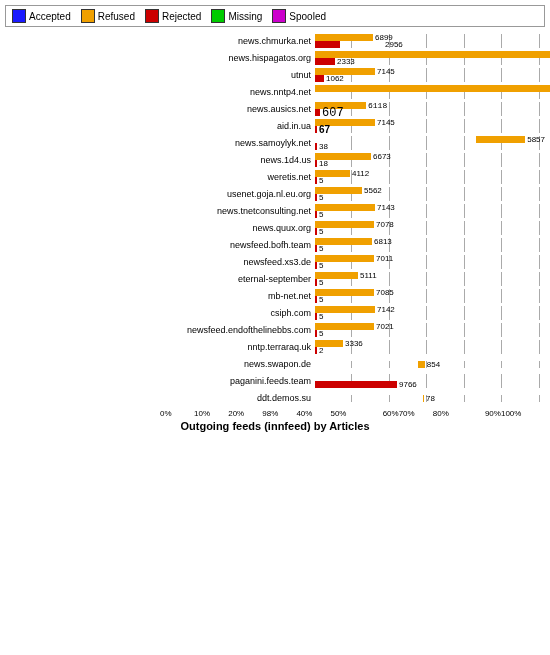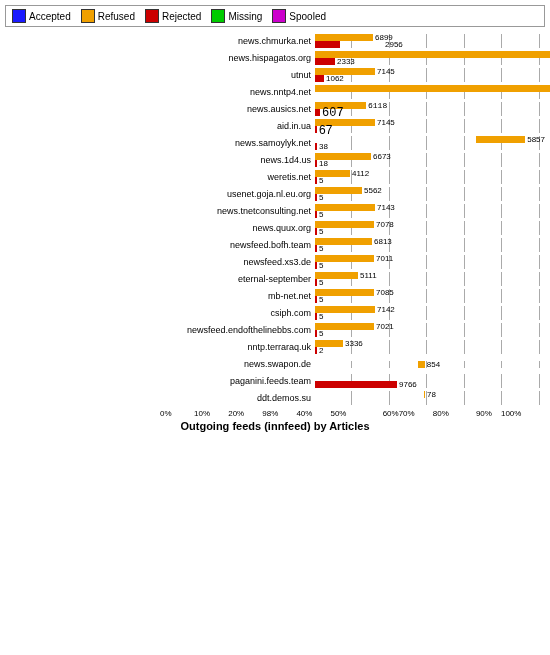--- a/index.html
+++ b/index.html
@@ -155,21 +155,21 @@
       </div>
       <div class="row">
         <div class="row-label">aid.in.ua</div>
         <div style="display: flex; flex-direction: column; justify-content: center; background-image: repeating-linear-gradient(to right, transparent 0px, transparent calc(36.5px), rgb(170, 170, 170) calc(36.5px), rgb(170, 170, 170) 37.5px); background-size: 375px 100%; background-repeat: no-repeat; width: 375px; position: relative;">
           <div style="display: flex; align-items: center; height: 7px;">
             <div style="width: 60px; height: 7px; background: rgb(240, 160, 0); display: inline-block;"></div>
             <span style="font-size: 8px; margin-left: 2px;">7145</span>
           </div>
           <div style="display: flex; align-items: center; height: 7px;">
             <div style="width: 2px; height: 7px; background: rgb(204, 0, 0); display: inline-block;"></div>
-            <span style="font-size: 12px; margin-left: 2px;">67</span>
+            <span style="font-size: 10px; margin-left: 2px; font-weight: bold;">67</span>
           </div>
         </div>
       </div>
       <div class="row">
         <div class="row-label">news.samoylyk.net</div>
         <div style="display: flex; flex-direction: column; justify-content: center; background-image: repeating-linear-gradient(to right, transparent 0px, transparent calc(36.5px), rgb(170, 170, 170) calc(36.5px), rgb(170, 170, 170) 37.5px); background-size: 375px 100%; background-repeat: no-repeat; width: 375px; position: relative;">
           <div style="display: flex; align-items: center; height: 7px; justify-content: flex-end;">
             <div style="width: 49px; height: 7px; background: rgb(240, 160, 0); display: inline-block;"></div>
             <span style="font-size: 8px; margin-left: 2px;">5857</span>
           </div>
@@ -354,38 +354,38 @@
             <span style="font-size: 8px; margin-left: 2px;"></span>
           </div>
           <div style="display: flex; align-items: center; height: 7px;">
             <div style="width: 82px; height: 7px; background: rgb(204, 0, 0); display: inline-block;"></div>
             <span style="font-size: 8px; margin-left: 2px;">9766</span>
           </div>
         </div>
       </div>
       <div class="row">
         <div class="row-label">ddt.demos.su</div>
-        <div style="display: flex; flex-direction: column; justify-content: center; background-image: repeating-linear-gradient(to right, transparent 0px, transparent calc(36.5px), rgb(170, 170, 170) calc(36.5px), rgb(170, 170, 170) 37.5px); background-size: 375px 100%; background-repeat: no-repeat; width: 375px; position: relative; align-items: center;">
+        <div style="display: flex; flex-direction: row; justify-content: center; background-image: repeating-linear-gradient(to right, transparent 0px, transparent calc(36.5px), rgb(170, 170, 170) calc(36.5px), rgb(170, 170, 170) 37.5px); background-size: 375px 100%; background-repeat: no-repeat; width: 375px; position: relative; align-items: center;">
           <div style="display: flex; align-items: center; height: 7px;">
             <div style="width: 1px; height: 7px; background: rgb(240, 160, 0); display: inline-block;"></div>
             <span style="font-size: 8px; margin-left: 2px;">78</span>
           </div>
           <div style="display: flex; align-items: center; height: 7px;">
             <span style="font-size: 8px; margin-left: 2px;"></span>
           </div>
         </div>
       </div>
     </div>
   <div class="x-axis" id="x-axis-labels" style="display: flex; margin-left: 155px; width: 375px; margin-top: 3px;">
       <span style="flex: 1 1 0%; font-size: 8px; text-align: left;">0%</span>
       <span style="flex: 1 1 0%; font-size: 8px; text-align: left;">10%</span>
       <span style="flex: 1 1 0%; font-size: 8px; text-align: left;">20%</span>
       <span style="flex: 1 1 0%; font-size: 8px; text-align: left;">98%</span>
       <span style="flex: 1 1 0%; font-size: 8px; text-align: left;">40%</span>
       <span style="flex: 1 1 0%; font-size: 8px; text-align: left;">50%</span>
       <span style="flex: 1 1 0%; font-size: 8px; text-align: right;">60%</span>
       <span style="flex: 1 1 0%; font-size: 8px; text-align: left;">70%</span>
       <span style="flex: 1 1 0%; font-size: 8px; text-align: left;">80%</span>
-      <span style="flex: 1 1 0%; font-size: 8px; text-align: center;">90%</span>
+      <span style="flex: 1 1 0%; font-size: 8px; text-align: right;">90%</span>
       <span style="flex: 1 1 0%; font-size: 8px; text-align: left;">100%</span>
     </div>
   <div class="chart-title">Outgoing feeds (innfeed) by Articles</div>
 </div>
 
 </body></html>

